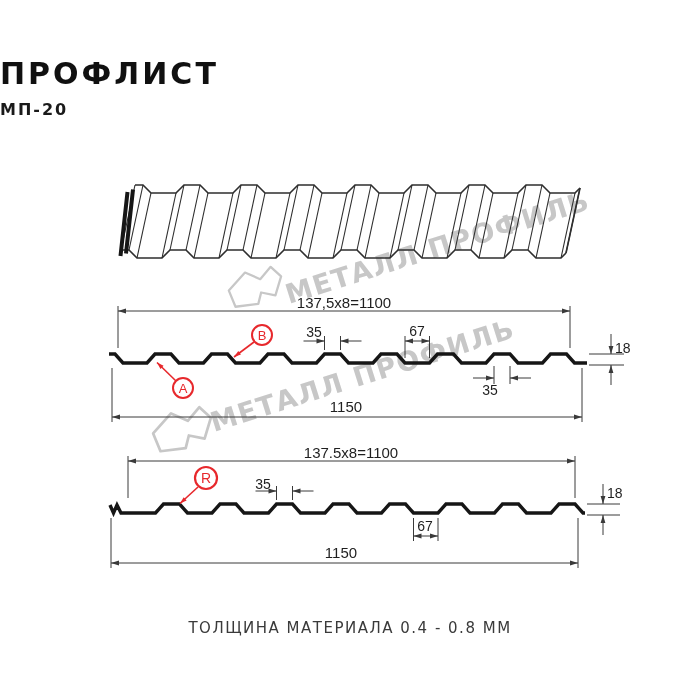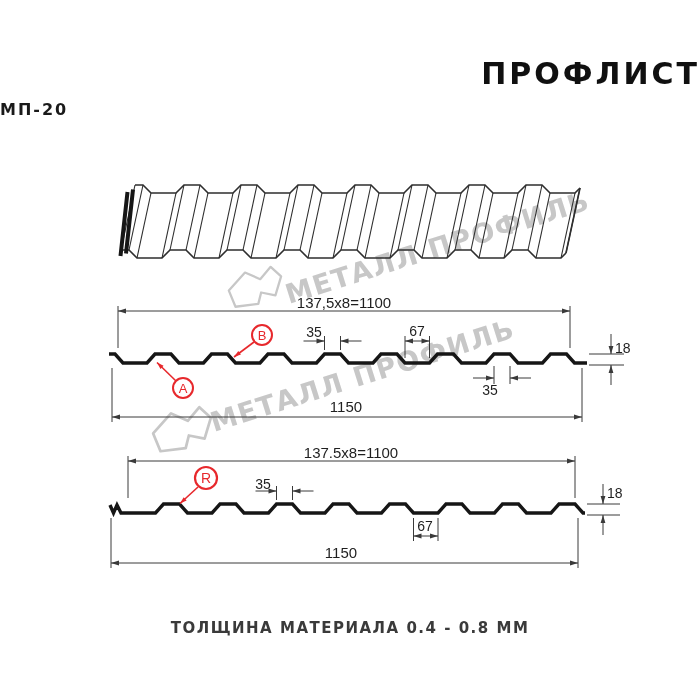--- a/index.html
+++ b/index.html
@@ -1,25 +1,25 @@
 <!DOCTYPE html>
 <html><head>
 <meta charset="utf-8">
 <style>
   html,body{margin:0;padding:0;background:#ffffff;}
   .stage{position:relative;width:700px;height:700px;background:#fff;overflow:hidden;
          font-family:"Liberation Sans",sans-serif;}
-  .title{position:absolute;top:56px;left:0;right:0;text-align:right;
+  .title{position:absolute;top:56px;left:0;right:0;text-align:left;
          font-family:"DejaVu Sans",sans-serif;font-weight:bold;font-size:30px;
          letter-spacing:3px;color:#101010;}
   .subtitle{position:absolute;top:100px;left:0;right:0;text-align:left;
          font-family:"DejaVu Sans",sans-serif;font-weight:bold;font-size:16px;
          letter-spacing:2px;color:#1a1a1a;}
   .footer{position:absolute;top:619px;left:0;right:0;text-align:center;
-         font-family:"DejaVu Sans",sans-serif;font-weight:bold;font-size:15px;
+         font-family:"DejaVu Sans",sans-serif;font-weight:normal;font-size:15px;
          letter-spacing:1.5px;color:#3a3a3a;}
   svg{position:absolute;left:0;top:0;}
   .dimtxt{font-family:"Liberation Sans",sans-serif;font-size:15px;fill:#1f1f1f;}
   .dimtxt-s{font-family:"Liberation Sans",sans-serif;font-size:14px;fill:#1f1f1f;}
   .wmtxt{font-family:"DejaVu Sans",sans-serif;font-weight:bold;font-size:27px;
          letter-spacing:1.5px;}
   .redletter{font-family:"Liberation Sans",sans-serif;font-size:13px;}
 </style>
 </head>
 <body>

